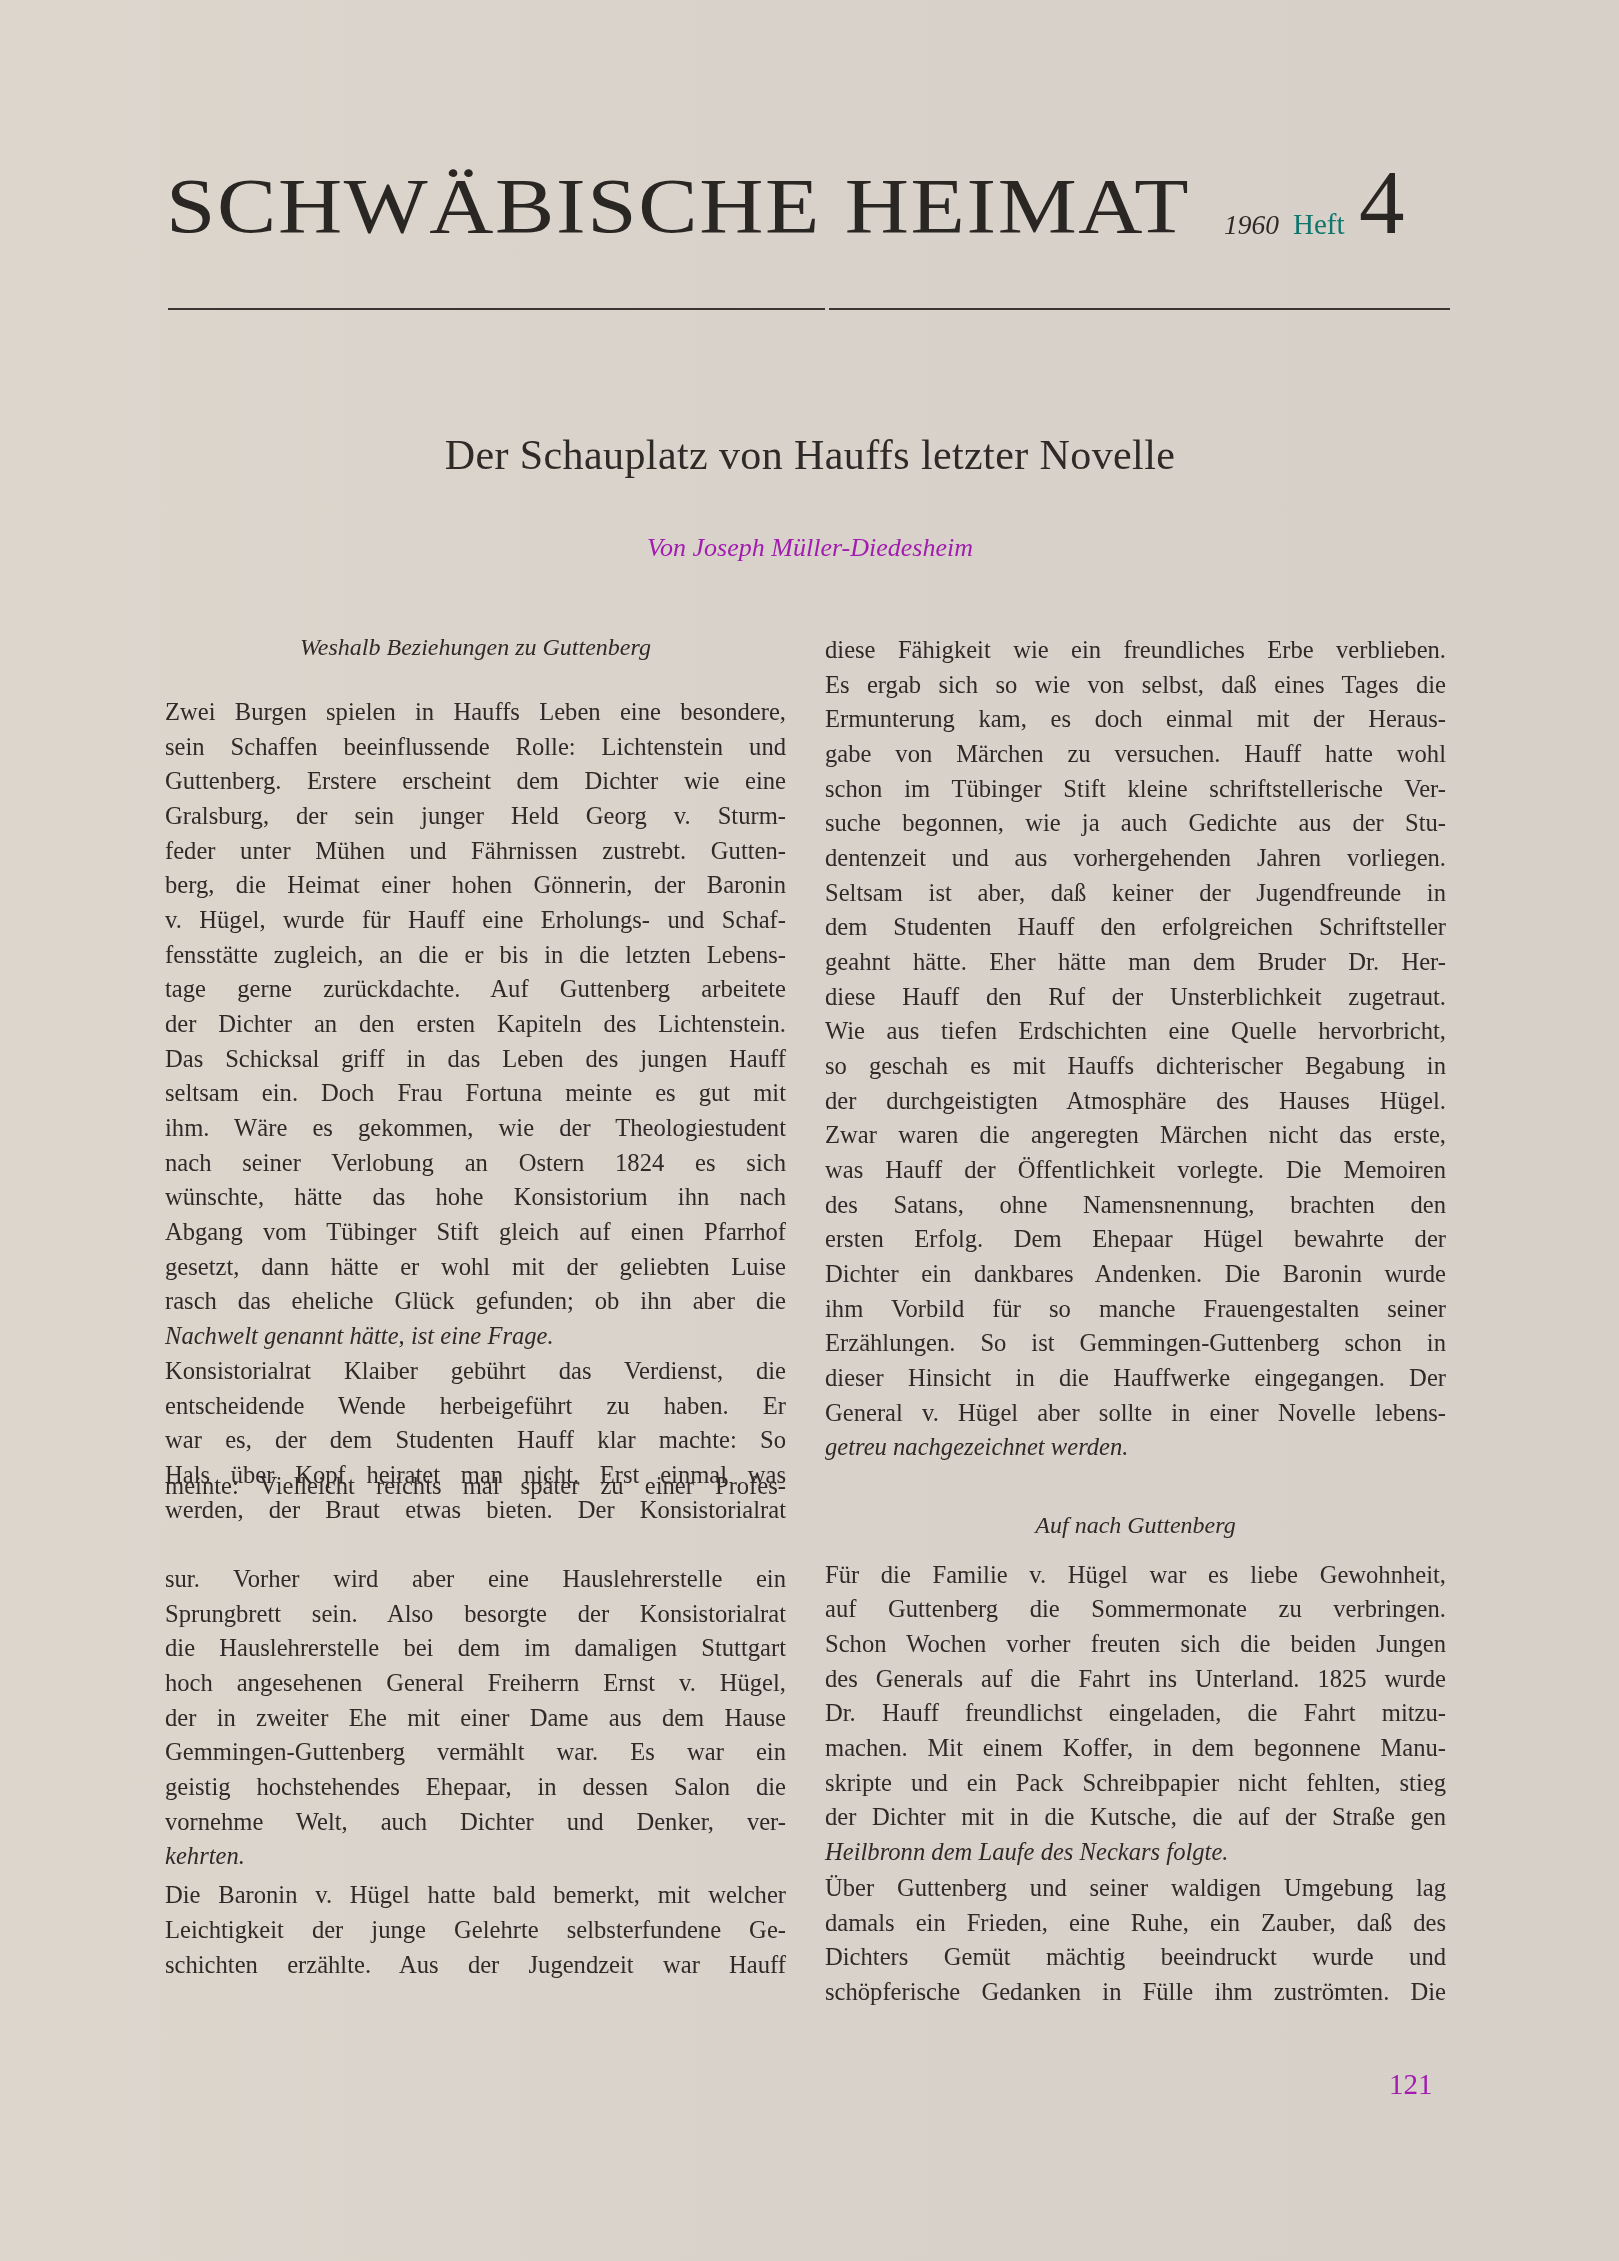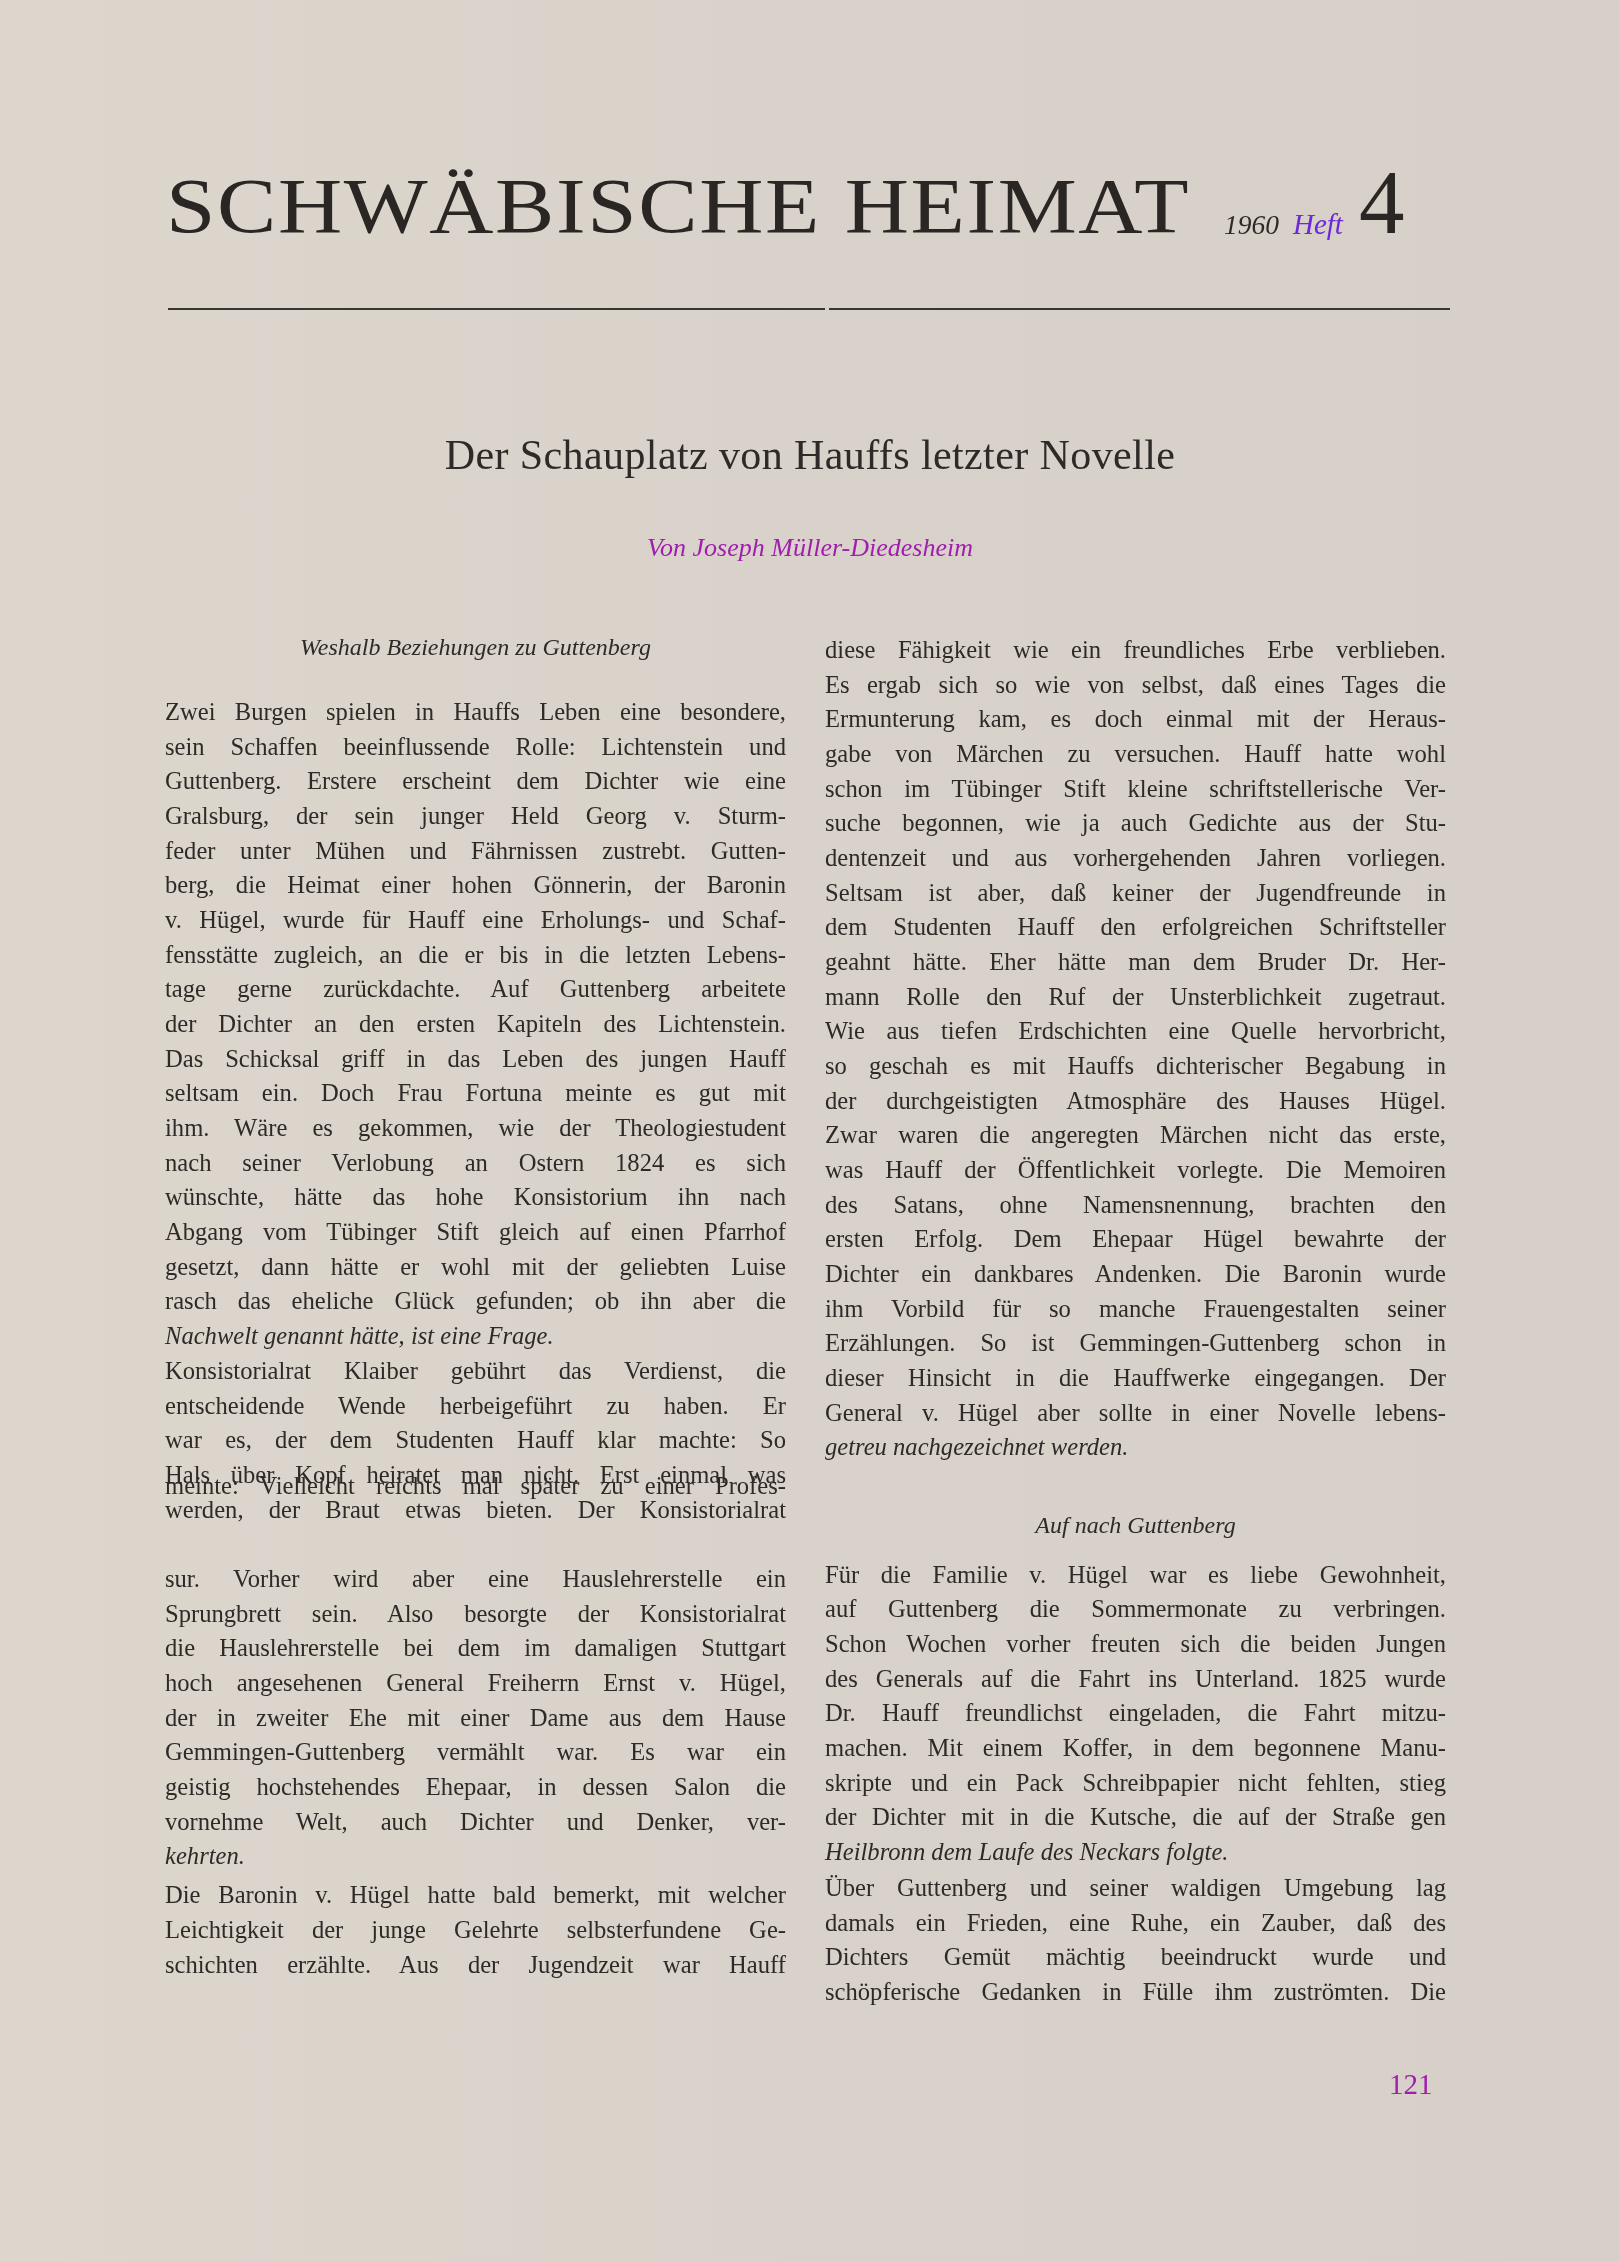--- a/index.html
+++ b/index.html
@@ -25,21 +25,21 @@
     font-family: "Liberation Serif", serif;
     color: #2a2624;
     transform: scaleX(1.14); transform-origin: left center;
   }
   .mast-year {
     position: absolute; left: 1058px; top: 48px;
     font-size: 27.5px; font-style: italic; line-height: 43px; color: #2f2a28;
   }
   .mast-heft {
     position: absolute; left: 1127px; top: 48px;
-    font-size: 29px; font-style: italic; line-height: 43px; color: #6d28d9;
+    font-size: 29px; line-height: 43px; color: #0f766e;
   }
   .mast-num {
     position: absolute; left: 1193px; top: -5.8px;
     font-size: 91px; line-height: 108px; color: #2a2624;
   }
   .rule {
     position: absolute; top: 308px; height: 2.2px; background: #3a3432;
   }
   .rule-a { left: 168px; width: 657px; }
   .rule-b { left: 829px; width: 621px; }
@@ -138,21 +138,21 @@
   <div class="line" style="top:633px">diese Fähigkeit wie ein freundliches Erbe verblieben.</div>
   <div class="line" style="top:668px">Es ergab sich so wie von selbst, daß eines Tages die</div>
   <div class="line" style="top:702px">Ermunterung kam, es doch einmal mit der Heraus-</div>
   <div class="line" style="top:737px">gabe von Märchen zu versuchen. Hauff hatte wohl</div>
   <div class="line" style="top:772px">schon im Tübinger Stift kleine schriftstellerische Ver-</div>
   <div class="line" style="top:806px">suche begonnen, wie ja auch Gedichte aus der Stu-</div>
   <div class="line" style="top:841px">dentenzeit und aus vorhergehenden Jahren vorliegen.</div>
   <div class="line" style="top:876px">Seltsam ist aber, daß keiner der Jugendfreunde in</div>
   <div class="line" style="top:910px">dem Studenten Hauff den erfolgreichen Schriftsteller</div>
   <div class="line" style="top:945px">geahnt hätte. Eher hätte man dem Bruder Dr. Her-</div>
-  <div class="line" style="top:980px">mann Rolle den Ruf der Unsterblichkeit zugetraut.</div>
+  <div class="line" style="top:980px">diese Hauff den Ruf der Unsterblichkeit zugetraut.</div>
   <div class="line" style="top:1014px">Wie aus tiefen Erdschichten eine Quelle hervorbricht,</div>
   <div class="line" style="top:1049px">so geschah es mit Hauffs dichterischer Begabung in</div>
   <div class="line" style="top:1084px">der durchgeistigten Atmosphäre des Hauses Hügel.</div>
   <div class="line" style="top:1118px">Zwar waren die angeregten Märchen nicht das erste,</div>
   <div class="line" style="top:1153px">was Hauff der Öffentlichkeit vorlegte. Die Memoiren</div>
   <div class="line" style="top:1188px">des Satans, ohne Namensnennung, brachten den</div>
   <div class="line" style="top:1222px">ersten Erfolg. Dem Ehepaar Hügel bewahrte der</div>
   <div class="line" style="top:1257px">Dichter ein dankbares Andenken. Die Baronin wurde</div>
   <div class="line" style="top:1292px">ihm Vorbild für so manche Frauengestalten seiner</div>
   <div class="line" style="top:1326px">Erzählungen. So ist Gemmingen-Guttenberg schon in</div>

